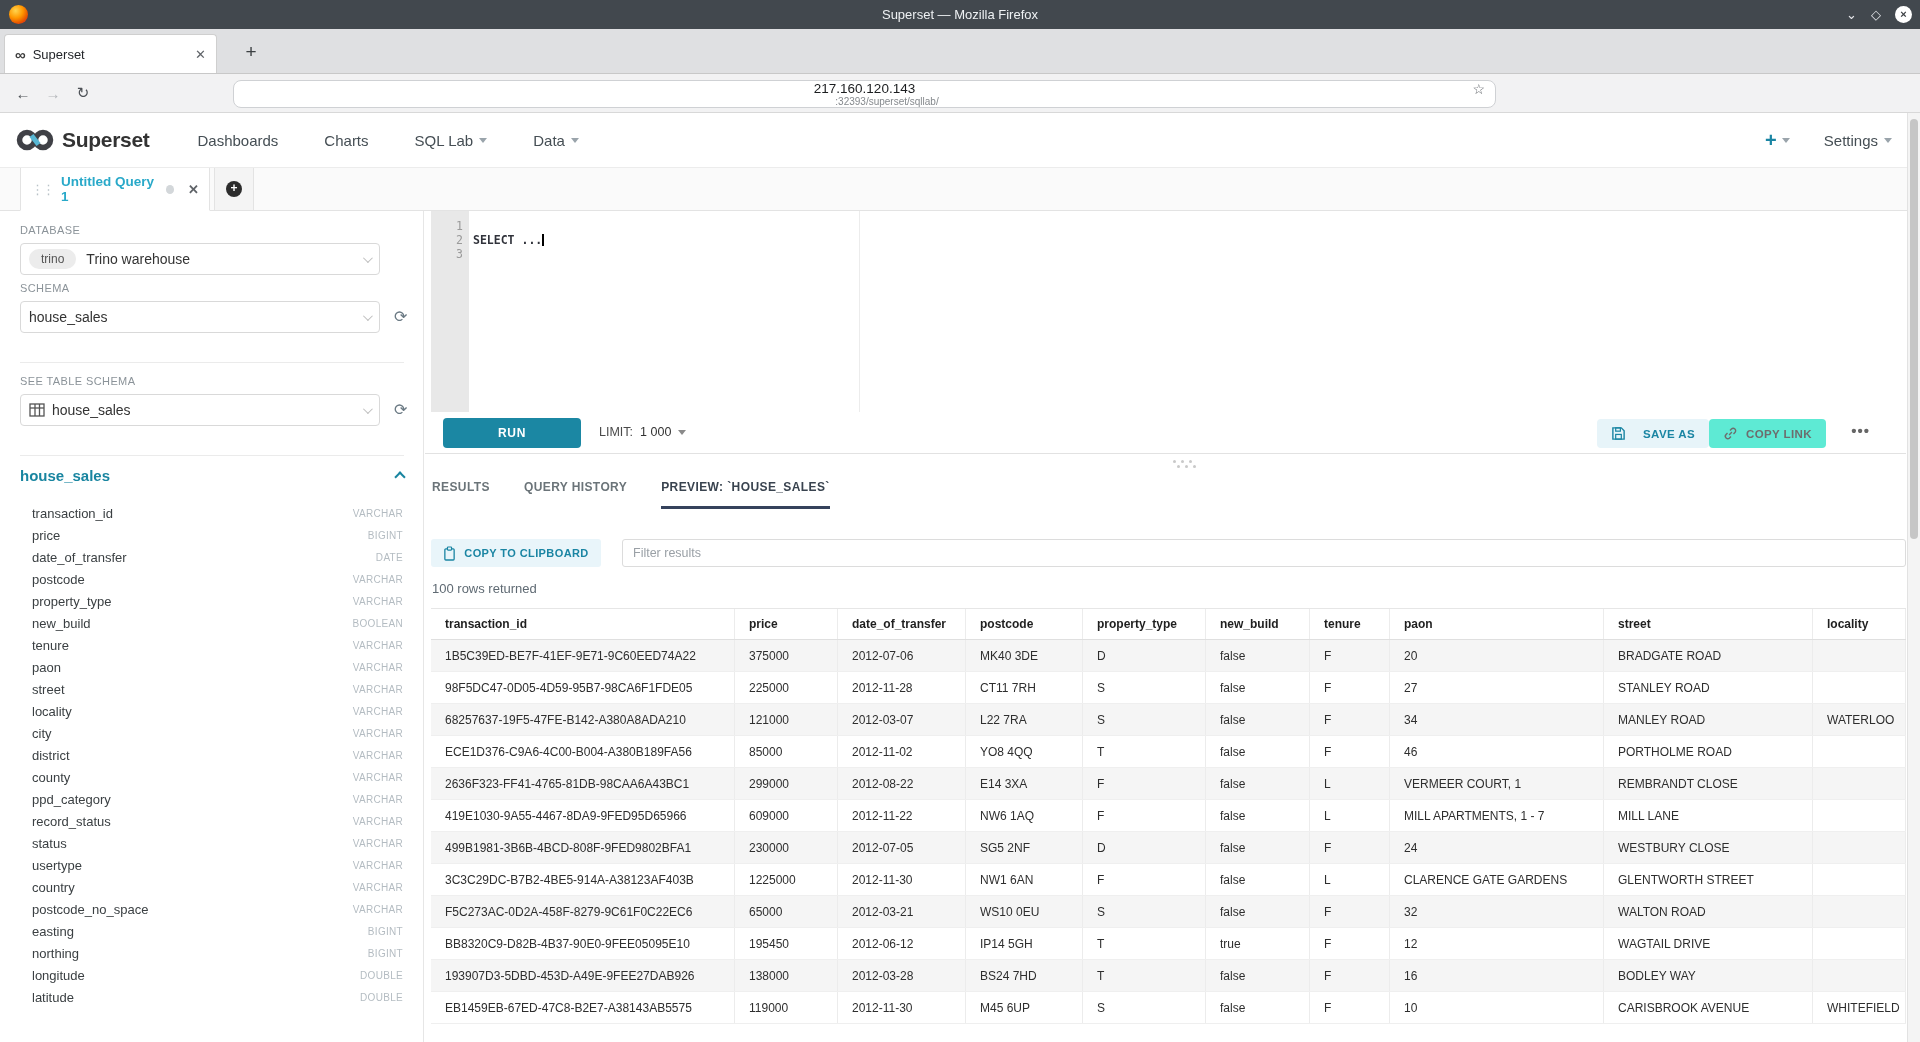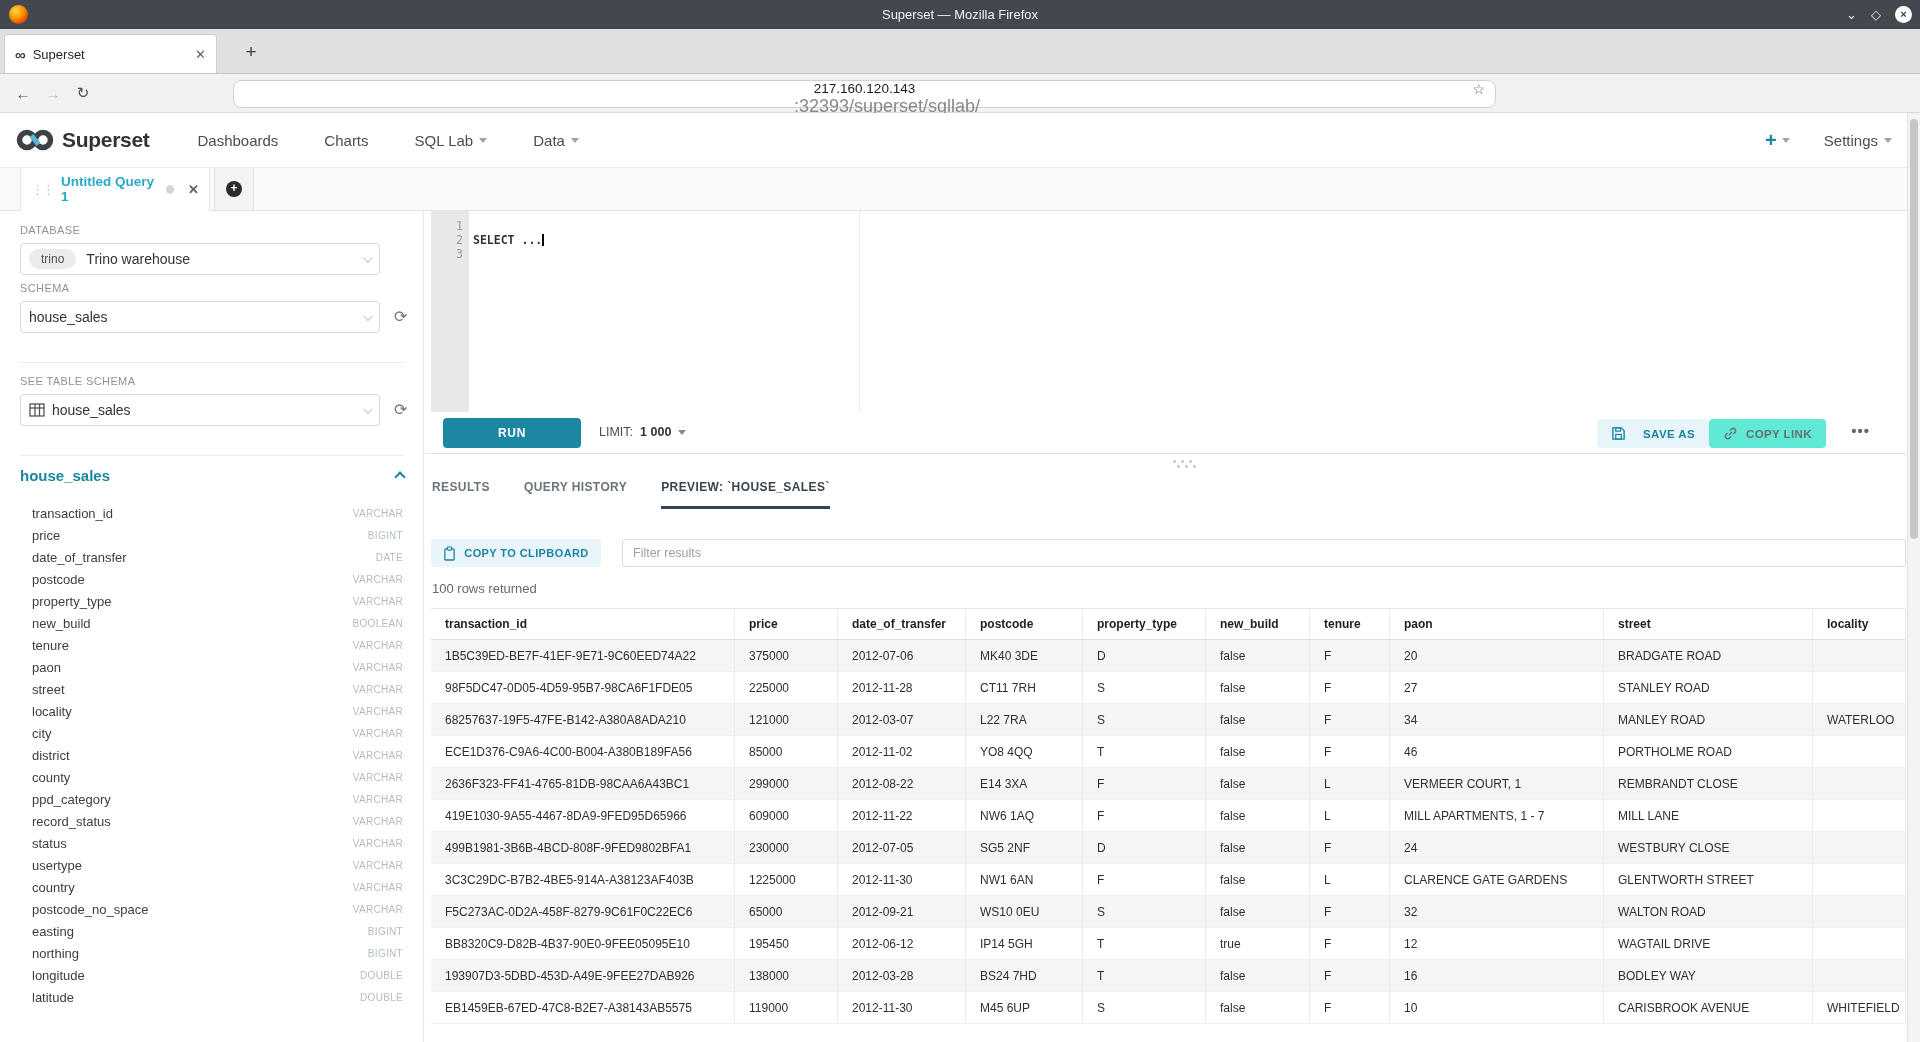--- a/index.html
+++ b/index.html
@@ -29,21 +29,21 @@
     line-height:26px; font-size:19px; color:#3c4043; border-radius:4px; }
 
   
   .urlrow { position:absolute; top:73px; left:0; right:0; height:40px; background:#f2f2f3;
     border-top:1px solid #c8c8c8; border-bottom:1px solid #d8d8d8; display:flex; align-items:center; }
   .navbtn { font-size:15px; color:#4d5156; width:30px; text-align:center; }
   .navbtn.disabled { color:#b4b7ba; }
   .urlfield { position:absolute; left:233px; top:6px; width:1263px; height:28px; background:#fff;
     border:1px solid #cfd1d4; border-radius:8px; display:flex; align-items:center; padding:0 10px;flex-direction:column; }
   .url-host { font-size:13.5px; color:#1b1d1f; }
-  .url-path { font-size:18px; color:#85898d;padding-left:45px; }
+  .url-path { font-size:10px; color:#85898d;padding-left:45px; }
   .url-star { position:absolute; right:10px; color:#5f6368; font-size:14px; }
   .toolicons { position:absolute; right:18px; top:73px; height:40px; display:flex; align-items:center; gap:20px; }
   .ticon { width:17px; height:17px; display:flex; align-items:center; justify-content:center; }
   .badger { width:16px; height:16px; border-radius:50%; background:#43a047; border:2px solid #2e7031; }
   .ublock { width:15px; height:16px; background:#7e0e0e; color:#fff; font-size:6.5px; font-weight:bold;
     display:flex; align-items:center; justify-content:center;
     clip-path:polygon(50% 0,100% 15%,90% 78%,50% 100%,10% 78%,0 15%); }
   .cookie { width:16px; height:16px; border-radius:50%; background:#c98346; position:relative; }
   .cookie i { position:absolute; width:3px; height:3px; border-radius:50%; background:#6d3f1d; }
   .burger { display:flex; flex-direction:column; gap:3px; }
@@ -108,21 +108,21 @@
   .printmargin { position:absolute; left:428px; top:0; bottom:0; width:1px; background:#ececec; }
   .tok-comment { color:#969a8c; font-style:italic; }
   .tok-sql { color:#30323a; font-weight:bold; }
   .cursor { display:inline-block; width:1.5px; height:12px; background:#000; vertical-align:-2px; }
 
   
   .runrow { position:absolute; top:201px; left:0; right:14px; height:42px; border-bottom:1px solid #e2e2e2; }
   .run-btn { position:absolute; left:18px; top:6px; width:138px; height:30px; background:#1b87a3;
     color:#fff; border:none; border-radius:4px; font-size:12px; font-weight:bold; letter-spacing:0.6px; }
   .limit { position:absolute; left:174px; top:13px; font-size:12.5px; color:#4a4a4a; display:flex; gap:7px; align-items:center;}
-  .limit b { font-weight:bold; color:#333; }
+  .limit b { font-weight:normal; color:#333; }
   .save-as { position:absolute; right:197px; top:7px; height:29px; background:#e7f4f9; border:none;
     border-radius:4px; color:#1a85a3; font-size:11.5px; font-weight:bold; letter-spacing:0.4px;
     display:flex; align-items:center; gap:17px; padding:0 14px; }
   .copy-link { position:absolute; right:80px; top:7px; height:29px; background:#5eead4; border:none;
     border-radius:4px; color:#6d6d6d; font-size:11.5px; font-weight:bold; letter-spacing:0.4px;
     display:flex; align-items:center; gap:8px; padding:0 14px; }
   .more-btn { position:absolute; right:36px; top:10px; color:#666; font-size:15px; font-weight:bold; letter-spacing:1px; }
 
   
   .grip { position:absolute; top:249px; left:50%; width:26px; height:8px; }
@@ -588,21 +588,21 @@
           <div class="td" style="width: 123px;">F</div>
           <div class="td" style="width: 104px;">false</div>
           <div class="td" style="width: 80px;">L</div>
           <div class="td" style="width: 214px;">CLARENCE GATE GARDENS</div>
           <div class="td" style="width: 209px;">GLENTWORTH STREET</div>
           <div class="td" style="width: 93px;"></div>
         </div>
         <div class="tr">
           <div class="td" style="width: 304px;">F5C273AC-0D2A-458F-8279-9C61F0C22EC6</div>
           <div class="td" style="width: 103px;">65000</div>
-          <div class="td" style="width: 128px;">2012-09-21</div>
+          <div class="td" style="width: 128px;">2012-03-21</div>
           <div class="td" style="width: 117px;">WS10 0EU</div>
           <div class="td" style="width: 123px;">S</div>
           <div class="td" style="width: 104px;">false</div>
           <div class="td" style="width: 80px;">F</div>
           <div class="td" style="width: 214px;">32</div>
           <div class="td" style="width: 209px;">WALTON ROAD</div>
           <div class="td" style="width: 93px;"></div>
         </div>
         <div class="tr">
           <div class="td" style="width: 304px;">BB8320C9-D82B-4B37-90E0-9FEE05095E10</div>

